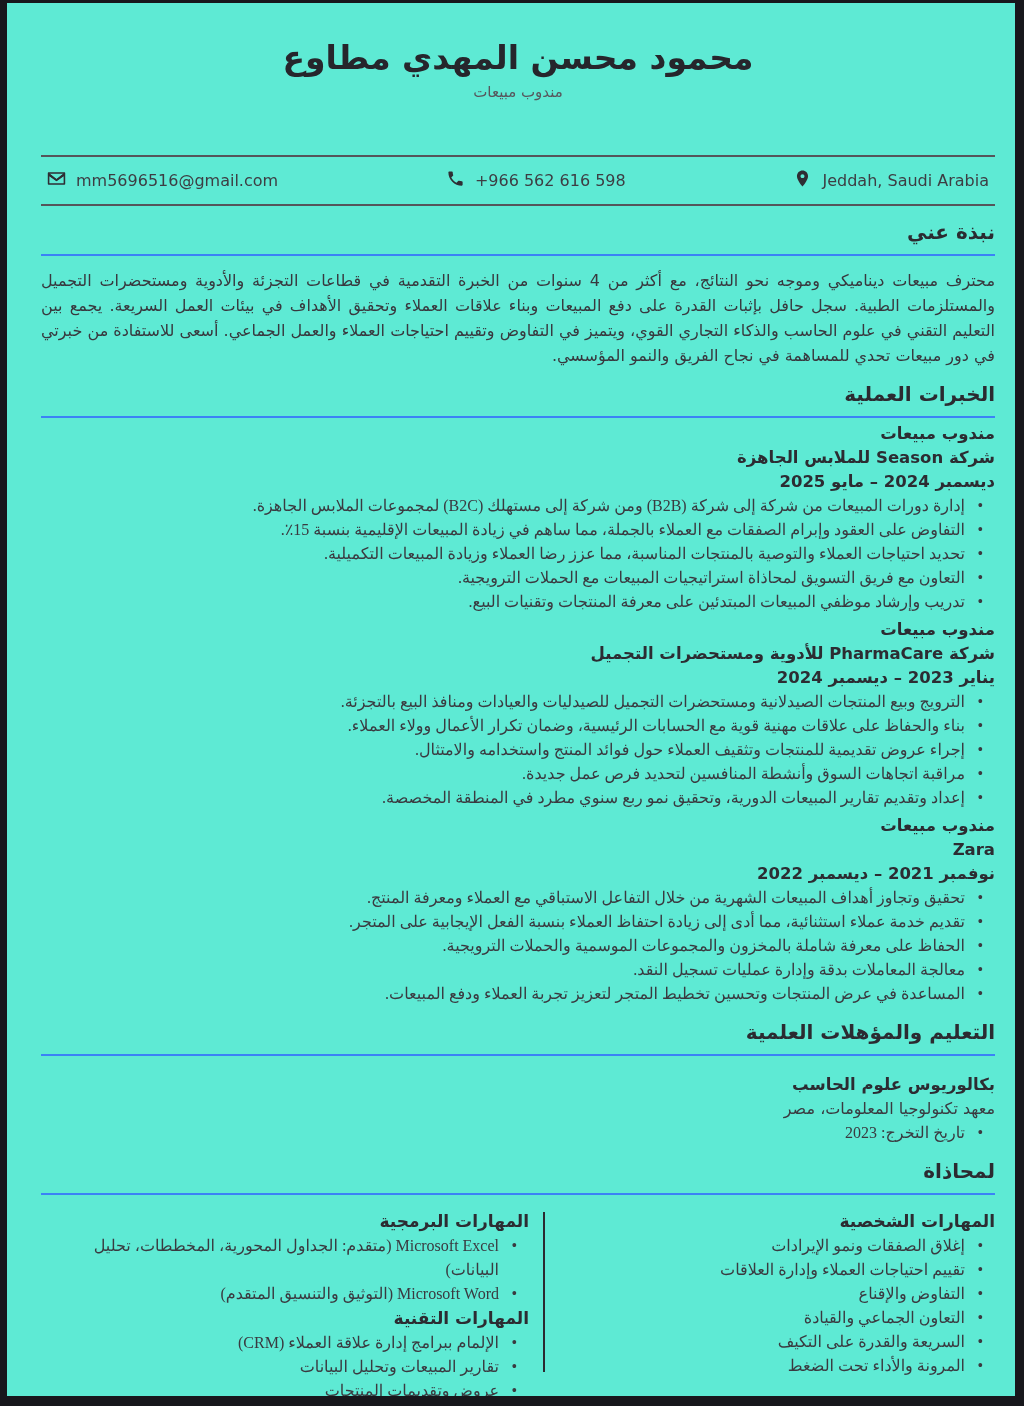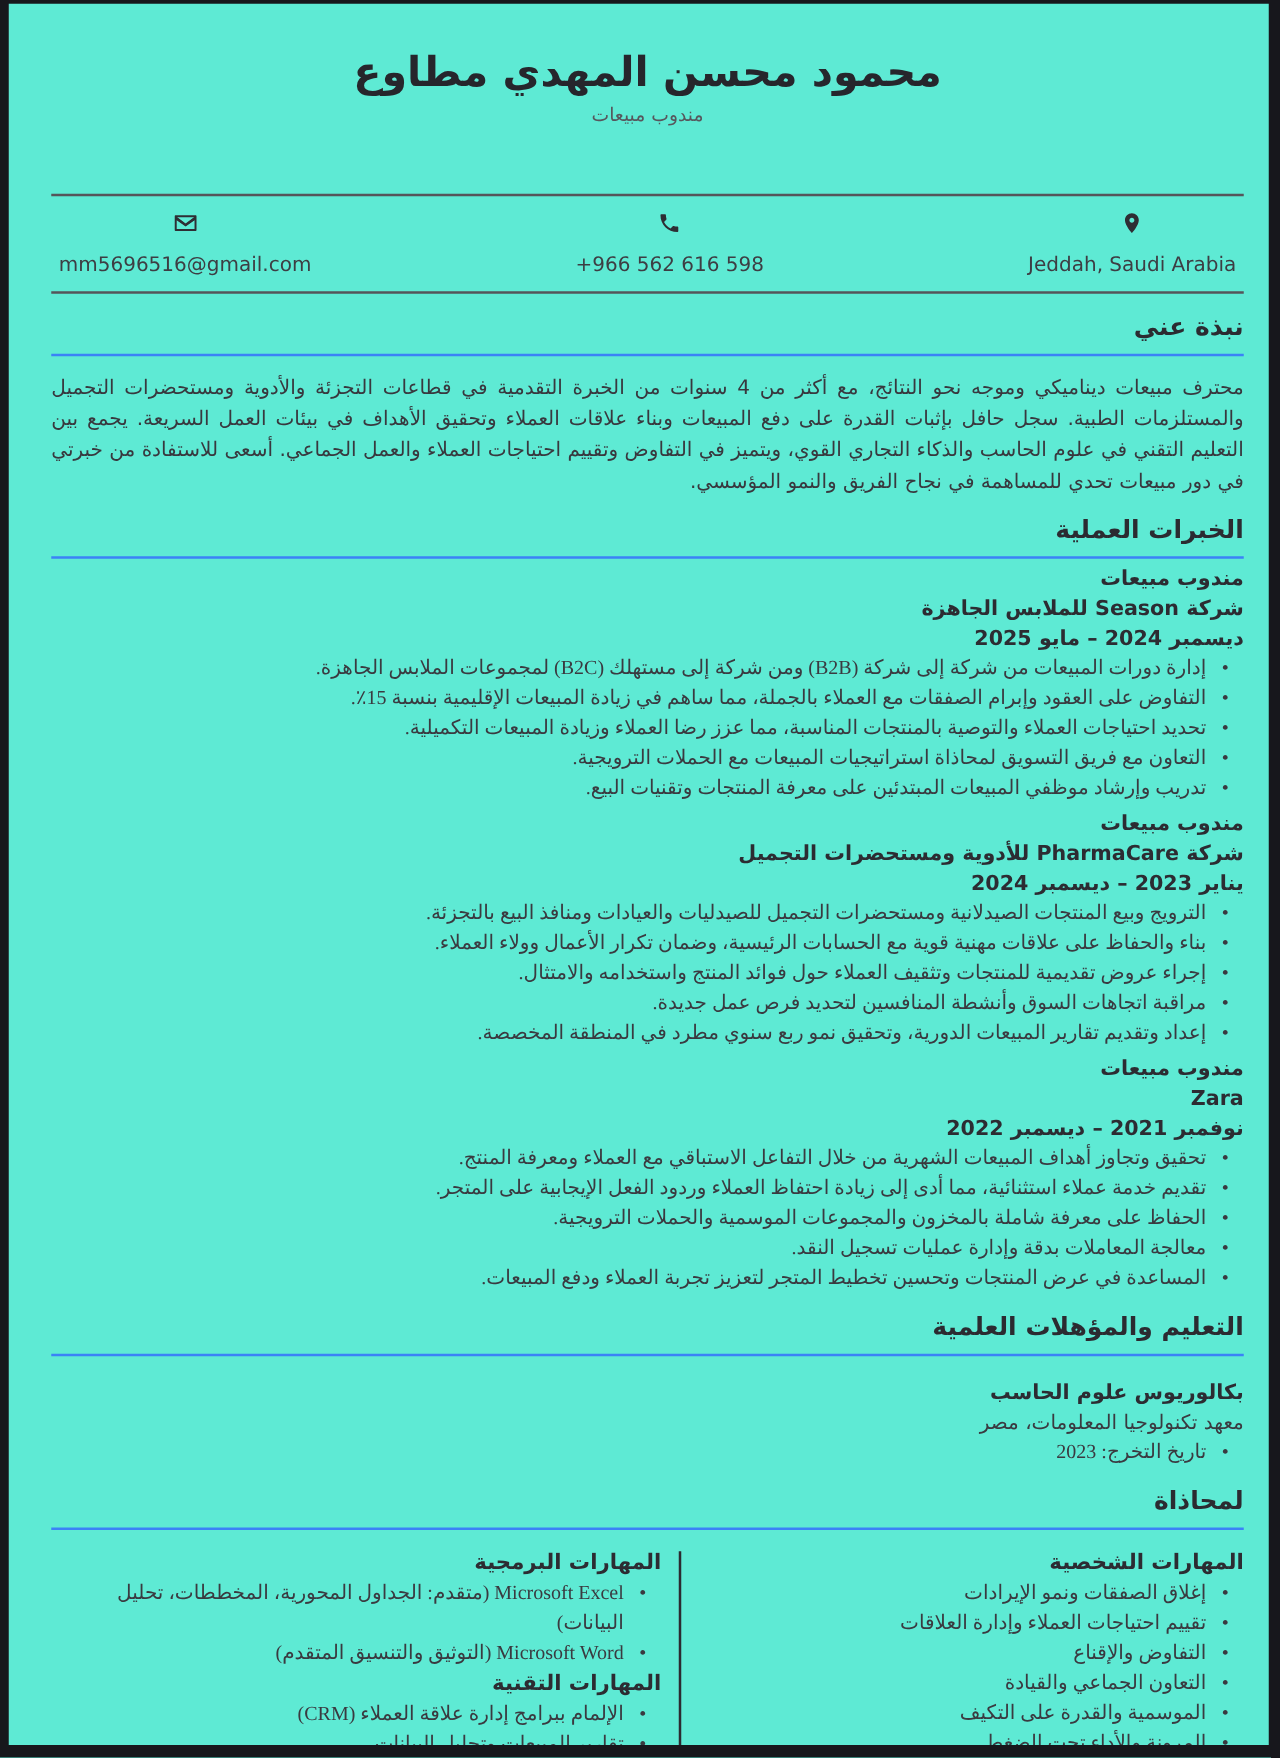--- a/index.html
+++ b/index.html
@@ -38,21 +38,21 @@
   .contact-bar {
     direction: ltr;
     margin-top: 54px;
     border-top: 2px solid #55555a;
     border-bottom: 2px solid #55555a;
     padding: 12px 6px;
     display: flex;
     justify-content: space-between;
     align-items: center;
   }
-  .contact-item { display: flex; align-items: center; gap: 10px; color: #3d3d43; font-size: 16px; flex-direction: column; }
+  .contact-item { display: flex; align-items: center; gap: 10px; color: #3d3d43; font-size: 16px; }
   .contact-item svg { width: 19px; height: 19px; fill: #2e2e34; flex: 0 0 auto; }
   
   .section-heading {
     font-size: 20px;
     font-weight: 700;
     color: #2b2b31;
     margin: 13px 0 0;
     padding-bottom: 9px;
     border-bottom: 2px solid #3b82f6;
     line-height: 1.3;
@@ -176,21 +176,21 @@
         <li>إعداد وتقديم تقارير المبيعات الدورية، وتحقيق نمو ربع سنوي مطرد في المنطقة المخصصة.</li>
       </ul>
     </div>
 
     <div class="job">
       <div class="job-line">مندوب مبيعات</div>
       <div class="job-line">Zara</div>
       <div class="job-line">نوفمبر 2021 – ديسمبر 2022</div>
       <ul class="bullets">
         <li>تحقيق وتجاوز أهداف المبيعات الشهرية من خلال التفاعل الاستباقي مع العملاء ومعرفة المنتج.</li>
-        <li>تقديم خدمة عملاء استثنائية، مما أدى إلى زيادة احتفاظ العملاء وردود الفعل الإيجابية على المتجر.</li>
+        <li>تقديم خدمة عملاء استثنائية، مما أدى إلى زيادة احتفاظ العملاء بنسبة الفعل الإيجابية على المتجر.</li>
         <li>الحفاظ على معرفة شاملة بالمخزون والمجموعات الموسمية والحملات الترويجية.</li>
         <li>معالجة المعاملات بدقة وإدارة عمليات تسجيل النقد.</li>
         <li>المساعدة في عرض المنتجات وتحسين تخطيط المتجر لتعزيز تجربة العملاء ودفع المبيعات.</li>
       </ul>
     </div>
   </section>
 
   <section>
     <h2 class="section-heading">التعليم والمؤهلات العلمية</h2>
     <div class="edu-block">
@@ -206,21 +206,21 @@
     <h2 class="section-heading">لمحاذاة</h2>
     <div class="skills-row">
 
       <div class="skills-col-personal">
         <div class="skill-group-title">المهارات الشخصية</div>
         <ul class="bullets">
           <li>إغلاق الصفقات ونمو الإيرادات</li>
           <li>تقييم احتياجات العملاء وإدارة العلاقات</li>
           <li>التفاوض والإقناع</li>
           <li>التعاون الجماعي والقيادة</li>
-          <li>الموسمية والقدرة على التكيف</li>
+          <li>السريعة والقدرة على التكيف</li>
           <li>المرونة والأداء تحت الضغط</li>
         </ul>
       </div>
 
       <div class="skills-divider"></div>
 
       <div class="skills-col-software">
         <div class="skill-group-title">المهارات البرمجية</div>
         <ul class="bullets">
           <li>Microsoft Excel (متقدم: الجداول المحورية، المخططات، تحليل البيانات)</li>

